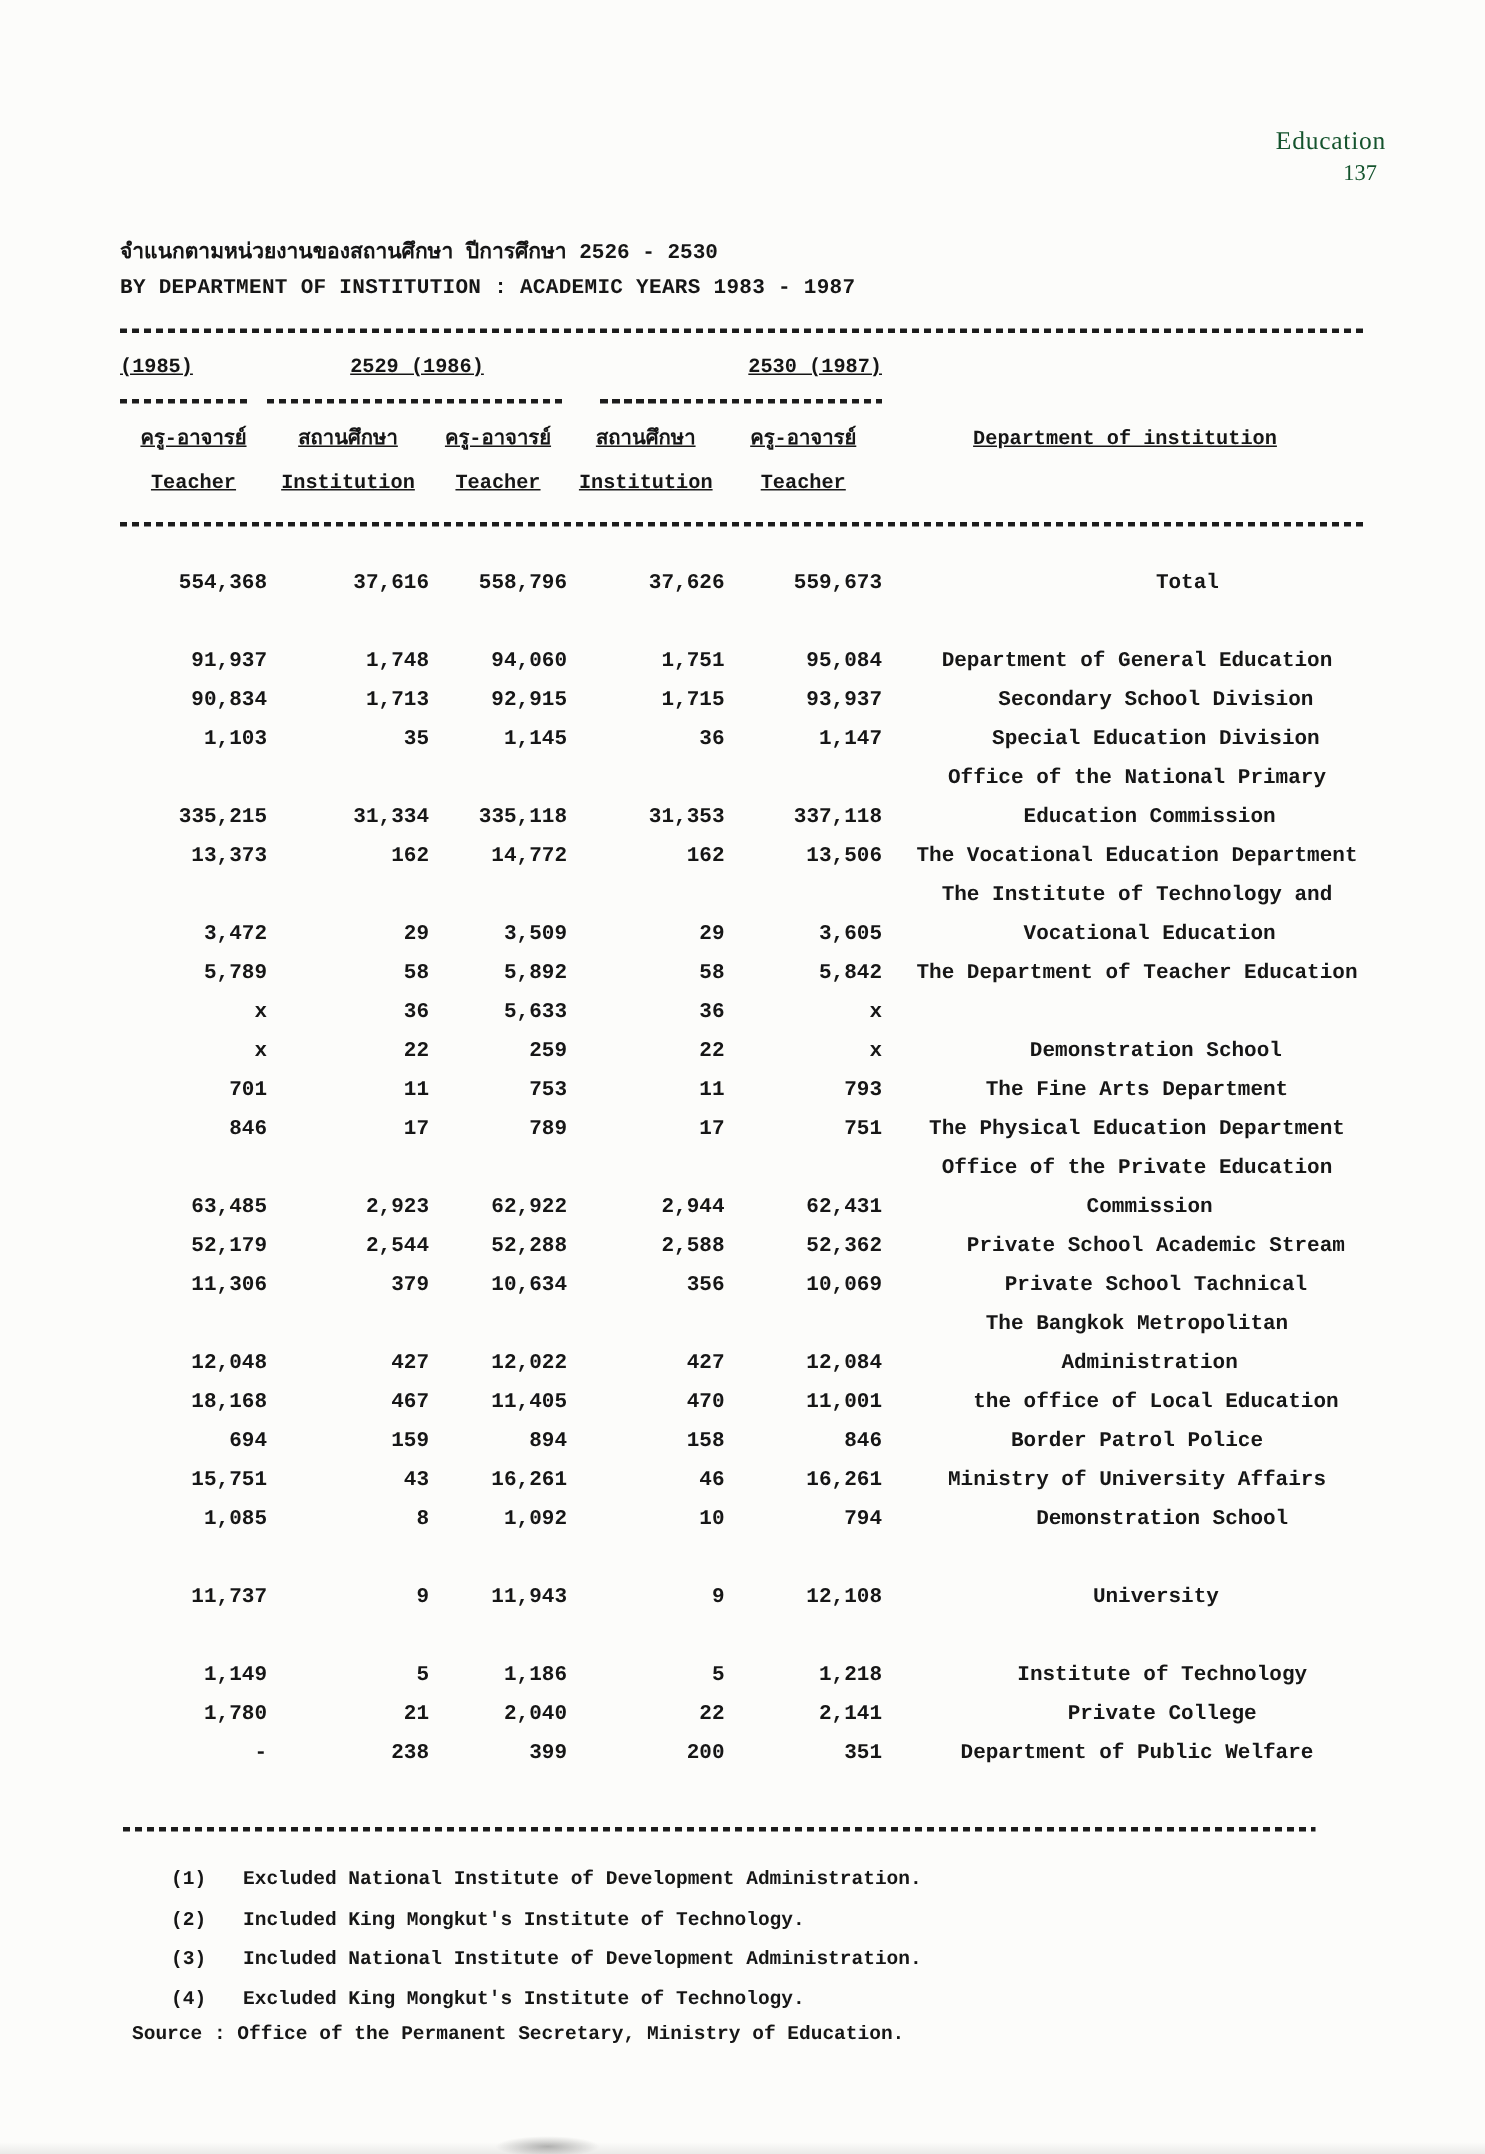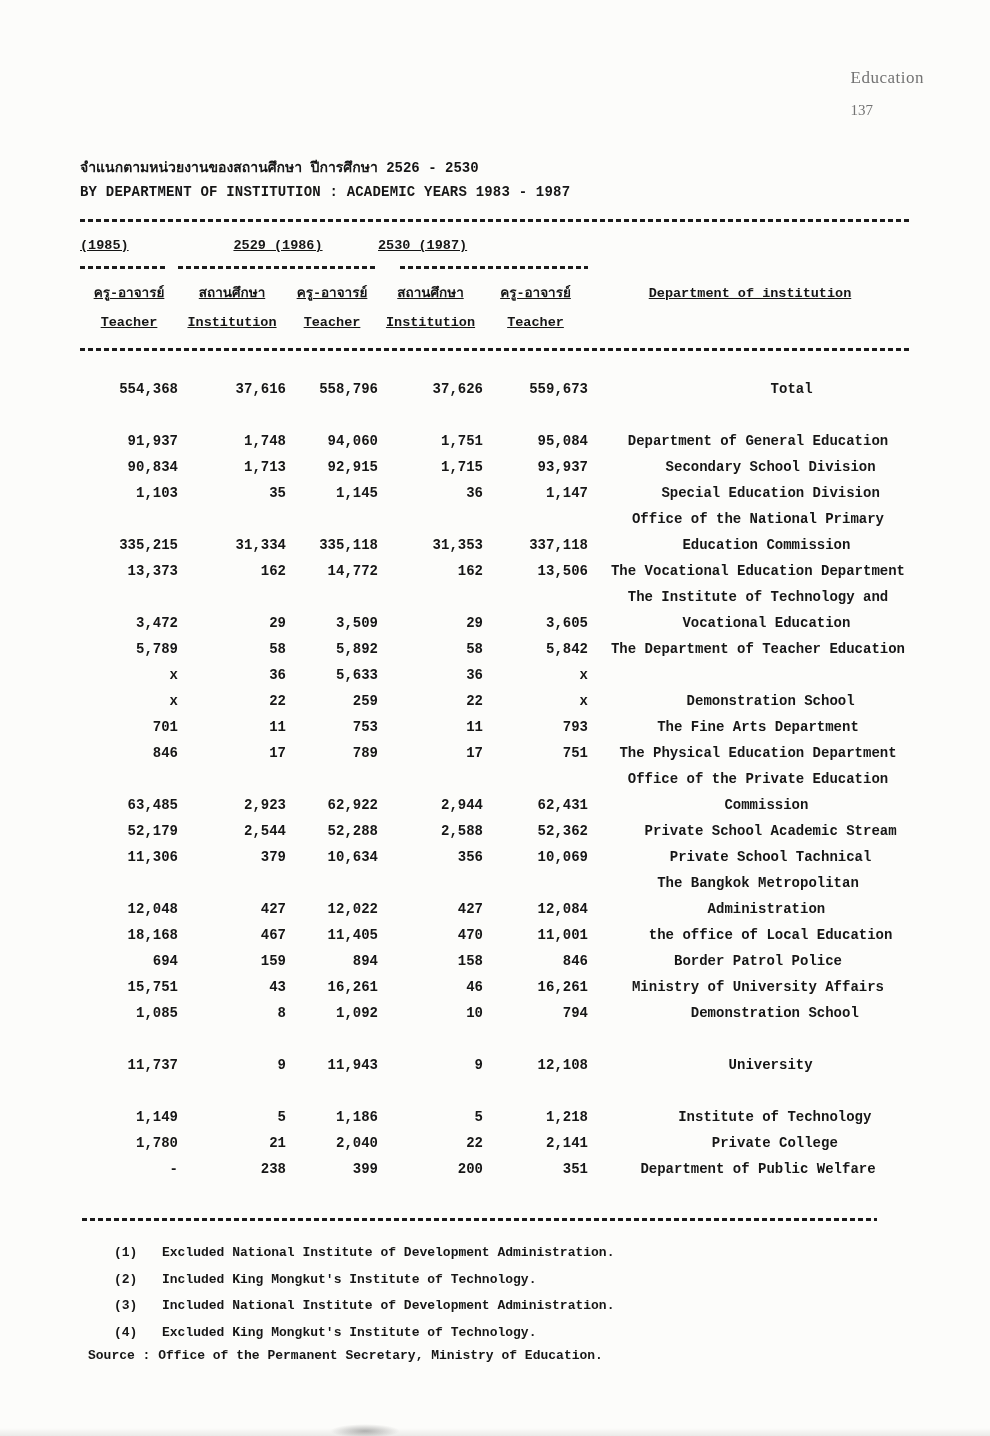--- a/index.html
+++ b/index.html
@@ -9,27 +9,28 @@
     margin:0 auto;
     background:#fcfcfa;
     color:#161616;
     font-family:"Liberation Mono","DejaVu Sans Mono",monospace;
     font-weight:700;
     overflow:hidden;
   }
 
   
   .corner {
-    position:absolute; top:68px; right:66px;
+    position:absolute; top:84px; right:66px;
+    text-align:right;
     font-family:"Liberation Serif","DejaVu Serif",serif;
     font-weight:400;
-    color:#737373;
+    color:#14532d;
   }
   .corner-section { font-size:17px; letter-spacing:0.5px; }
-  .corner-num { font-size:15px; margin-top:14px; padding-right:6px; }
+  .corner-num { font-size:15px; margin-top:4px; padding-right:6px; }
 
   
   .title-th { position:absolute; left:80px; top:156px; font-size:14px; white-space:pre; }
   .title-en { position:absolute; left:80px; top:184px; font-size:14px; letter-spacing:0.2px; white-space:pre; }
 
   
   .sep {
     position:absolute; height:3px;
     background:repeating-linear-gradient(90deg,#1c1c1c 0 5px,rgba(0,0,0,0) 5px 8px);
   }
@@ -40,21 +41,21 @@
   
   .grid {
     position:absolute; left:80px; width:832px;
     display:grid;
     grid-template-columns:98px 108px 92px 105px 105px 1fr;
     text-decoration:underline;
   }
   .year-row { top:238px; height:22px; font-size:13.5px; }
   .y1 { grid-column:1; text-align:left; }
   .y2 { grid-column:2 / 4; text-align:center; }
-  .y3 { grid-column:4 / 6; text-align:left; }
+  .y3 { grid-column:4 / 6; text-align:right; }
 
   .seg-row { top:266px; height:4px; }
   .seg-bar { height:3px; background:repeating-linear-gradient(90deg,#1c1c1c 0 5px,rgba(0,0,0,0) 5px 8px); }
   .seg1 { grid-column:1; width:88px; }
   .seg2 { grid-column:2 / 4; }
   .seg3 { grid-column:4 / 6; margin-left:22px; }
 
   .th-row { top:280px; height:28px; line-height:28px; font-size:13.5px; }
   .en-row { top:310px; height:26px; line-height:26px; font-size:13.5px; }
   .th-row > div, .en-row > div { text-align:center; }

